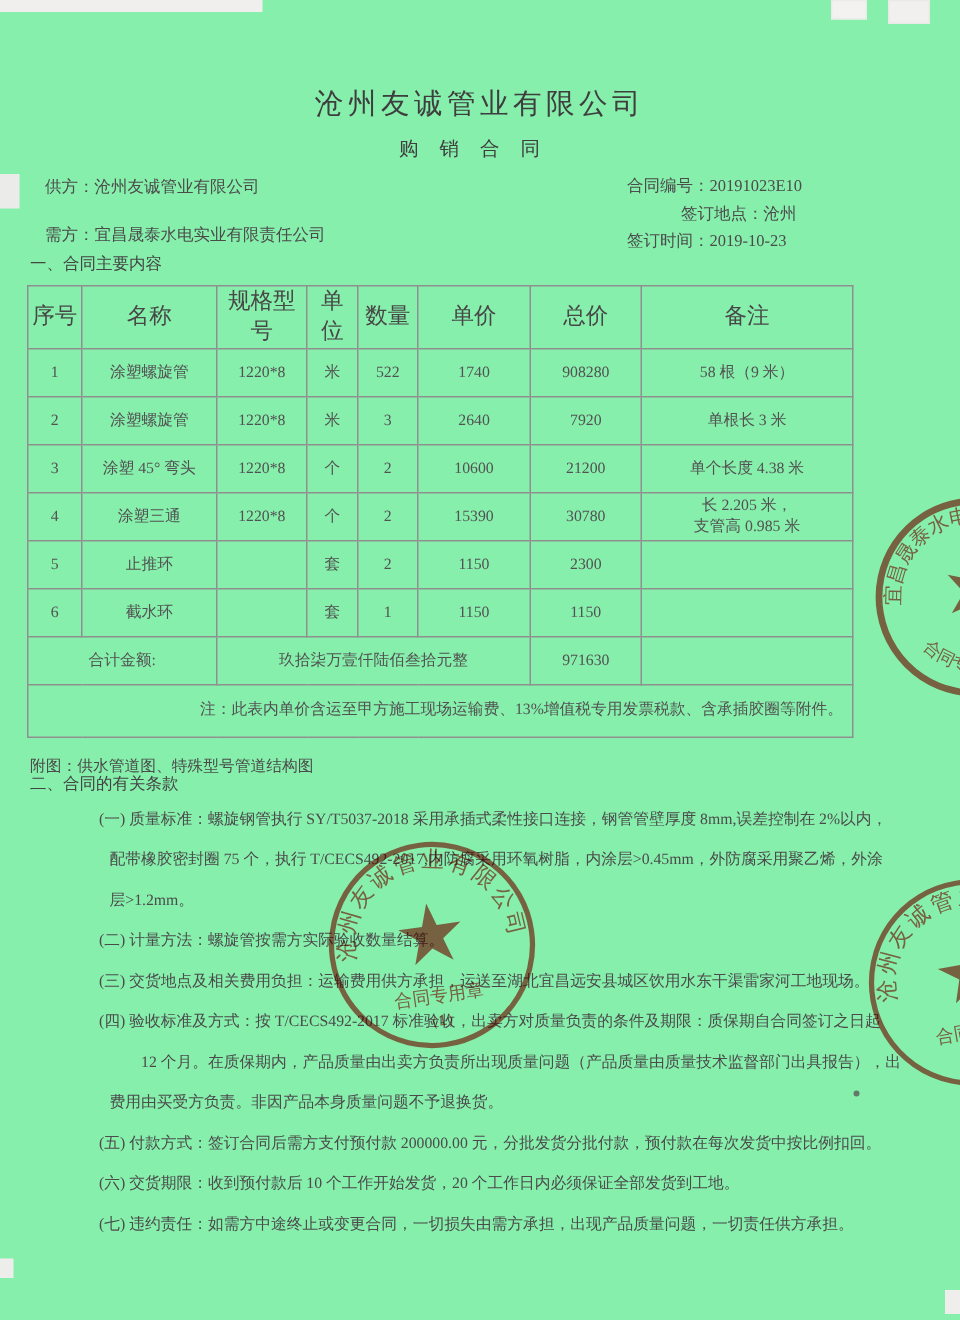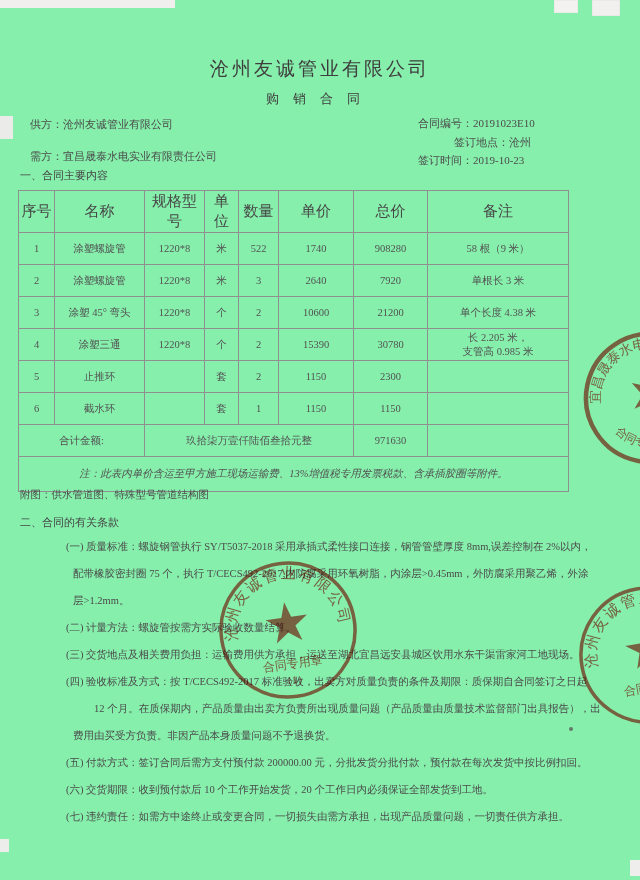--- a/index.html
+++ b/index.html
@@ -20,22 +20,22 @@
   #buyer-line{left:30px;top:149px;}
   #contract-no-line{left:418px;top:116px;}
   #sign-place-line{left:418px;top:135px;margin-left:36px;}
   #sign-date-line{left:418px;top:153px;}
   #section1-heading{left:20px;top:168px;font-size:11px;color:#444;}
   
   #items-table{position:absolute;left:18px;top:190px;width:550px;border-collapse:collapse;table-layout:fixed;font-size:10.5px;color:#525252;}
   #items-table td{border:1px solid var(--line);text-align:center;vertical-align:middle;height:29px;padding:1px 2px;line-height:1.3;}
   #items-table tr.hdr td{height:30px;font-size:15px;color:#474747;}
   #items-table td.remark{white-space:pre-line;}
-  #items-table td.note-cell{text-align:center;padding:4px 6px;height:26px;font-style:italic;}
-  #attachment-line{left:20px;top:488px;font-size:10.5px;}
+  #items-table td.note-cell{text-align:right;padding:4px 6px;height:26px;}
+  #attachment-line{left:20px;top:504px;font-size:10.5px;}
   #section2-heading{left:20px;top:515px;font-size:11px;color:#444;font-family:Liberation Serif, serif;}
   #clauses{position:absolute;left:20px;top:540px;width:604px;font-size:10.5px;margin-left:46px;}
   .clause-line{height:27px;line-height:14px;white-space:nowrap;}
   .clause-line.ind1{padding-left:7px;}
   .clause-line.ind2{padding-left:28px;}
   
   .stamp{position:absolute;color:var(--stamp-red);opacity:.82;mix-blend-mode:multiply;pointer-events:none;}
   .stamp text{font-family:"Liberation Sans","DejaVu Sans",sans-serif;}
   
   .artifact{position:absolute;pointer-events:none;}

